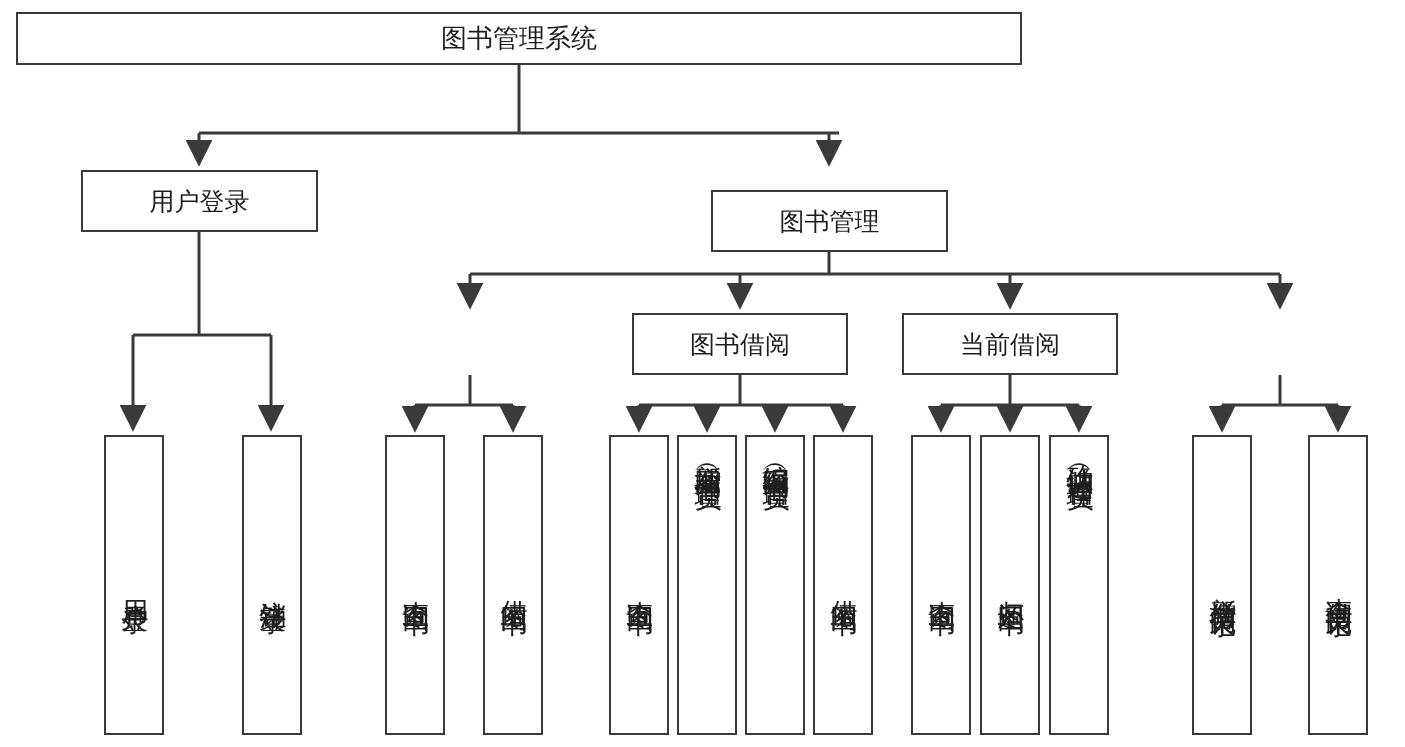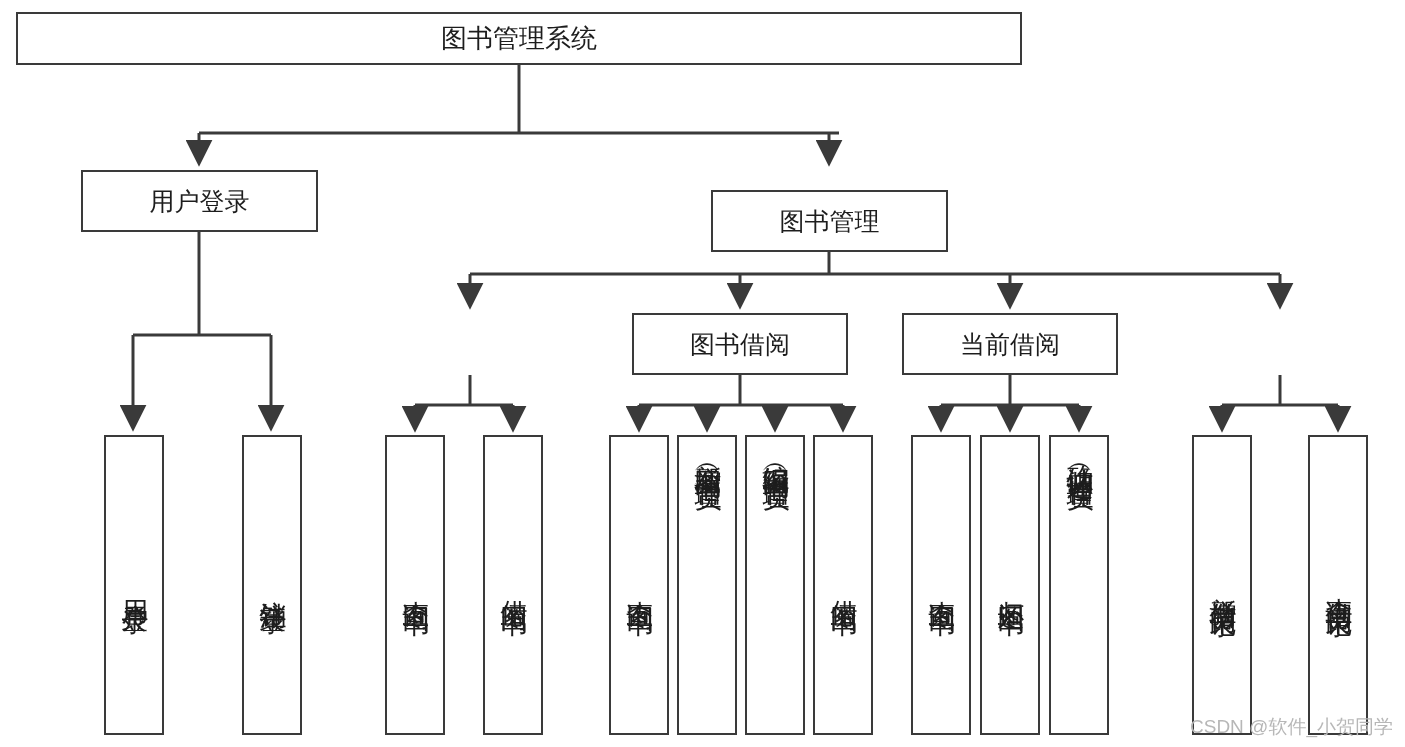--- a/index.html
+++ b/index.html
@@ -170,15 +170,14 @@
     <span class="vtext">确认归还（管理员）</span>
   </div>
 
   <div class="node node-leaf centered" style="left:1192px; top:435px; width:60px; height:300px;">
     <span class="vtext">新增借阅记录</span>
   </div>
   <div class="node node-leaf centered" style="left:1308px; top:435px; width:60px; height:300px;">
     <span class="vtext">查询借阅记录</span>
   </div>
 
-  <div class="watermark">CSDN @软件_小贺同学</div>
 
 </div>
 
 </body></html>

